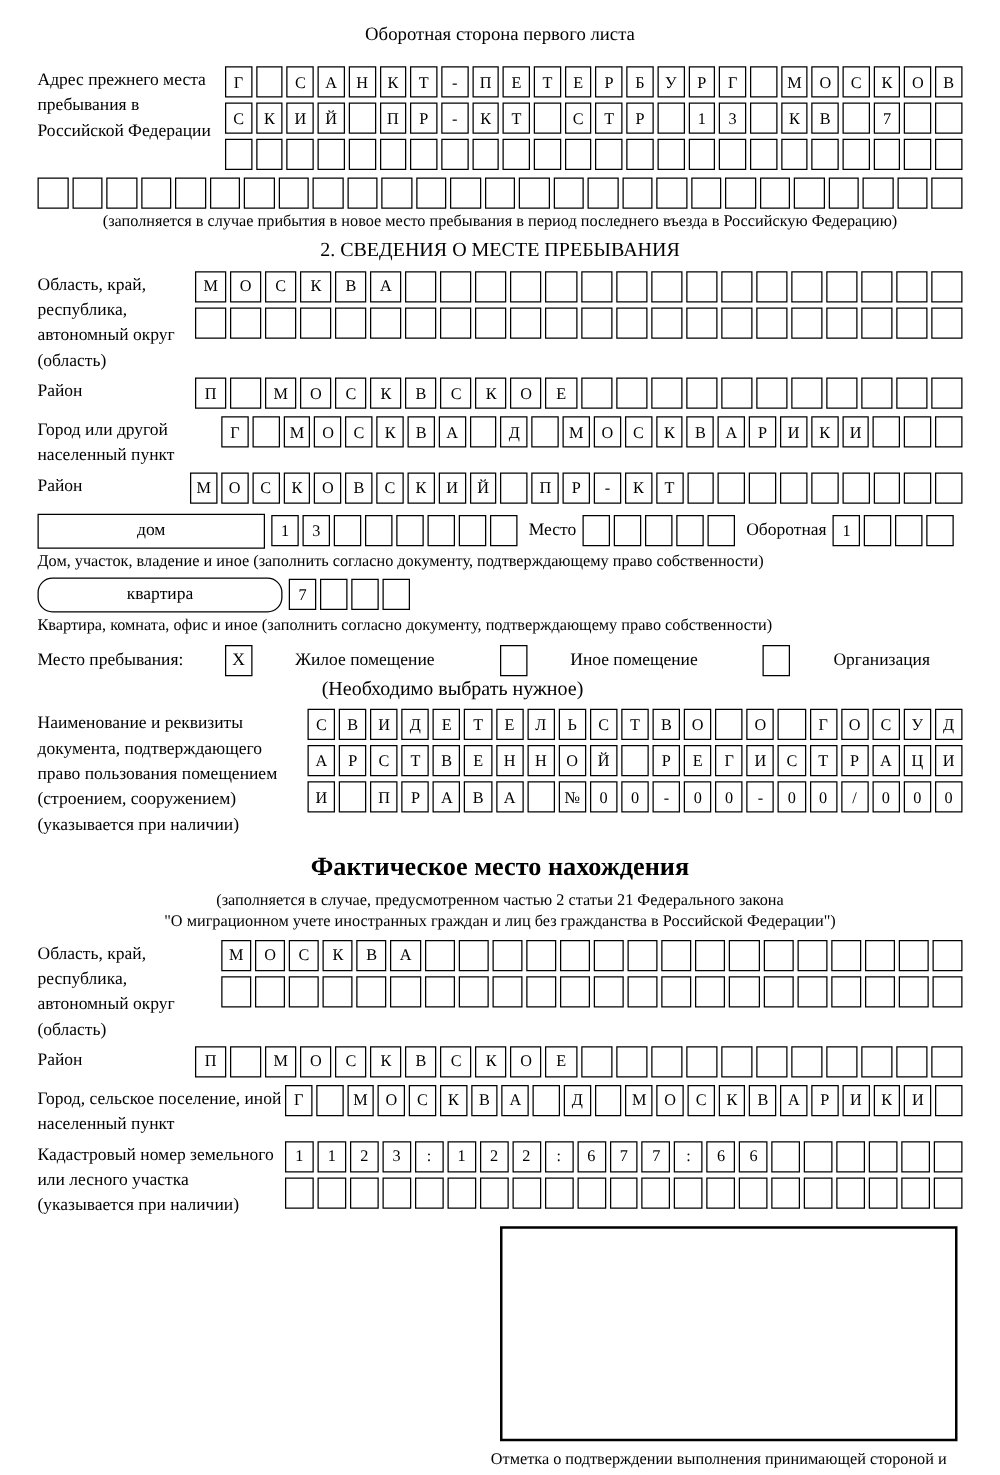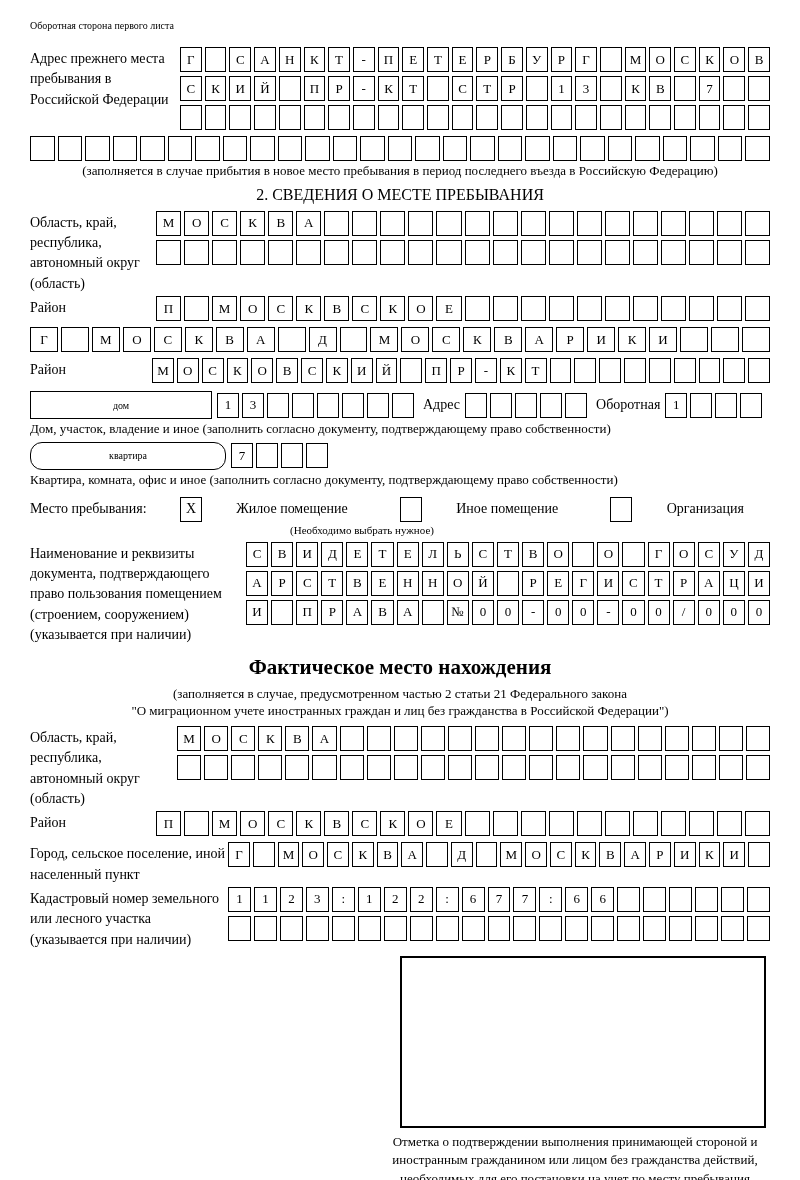--- a/index.html
+++ b/index.html
@@ -1,20 +1,20 @@
 <!DOCTYPE html>
 <html><head>
 <meta charset="utf-8">
 <style>
   html,body{margin:0;padding:0;background:#fff;}
   body{width:800px;height:1180px;color:#000;
        font-family:"Liberation Serif","DejaVu Serif",serif;}
   .page{box-sizing:border-box;width:800px;height:1180px;padding:20px 30px 0 30px;overflow:hidden;}
 
-  .header-note{text-align:left;font-size:10px;margin-bottom:16px;}
+  .header-note{text-align:center;font-size:15px;margin-bottom:16px;}
 
   .frow{display:flex;align-items:flex-start;margin-bottom:2px;}
   .flabel{font-size:14px;line-height:1.45;flex-shrink:0;padding-top:2px;}
   .w148{width:150px;} .w124{width:126px;} .w145{width:147px;} .w120{width:122px;}
   .w214{width:216px;} .w196{width:198px;}
   .cellsblock{flex:1;min-width:0;}
   .cells{display:flex;flex:1;gap:3px;margin-bottom:4px;min-width:0;}
   .cell{flex:1 1 0;box-sizing:border-box;height:25px;border:1.7px solid #000;
         display:flex;align-items:center;justify-content:center;
         font-size:13px;overflow:hidden;}
@@ -22,32 +22,32 @@
   .fullrow{margin:2px 0 2px 0;}
 
   .caption{font-size:13px;line-height:1.3;}
   .center{text-align:center;}
   .section-title{text-align:center;font-weight:normal;font-size:16px;margin:6px 0 7px 0;}
   .sub-title{text-align:center;font-weight:bold;font-size:21px;margin:10px 0 6px 0;}
 
   .inline-row{display:flex;align-items:center;margin:4px 0 2px 0;}
   .widebox{box-sizing:border-box;height:28px;border:1.7px solid #000;
            display:flex;align-items:center;justify-content:center;
-           font-size:10px;flex-shrink:0;}
+           font-size:14px;flex-shrink:0;}
   .dom-box{width:182px;margin-right:5px;}
   .kv-box{width:196px;margin-right:5px;border-radius:12px;}
   .grouplabel{font-size:14px;padding:0 5px 0 9px;white-space:nowrap;}
   .fx{gap:3px;display:flex;}
 
   .stay-row{display:flex;align-items:center;font-size:14px;margin:8px 0 2px 0;justify-content:space-between;}
   .checkbox{box-sizing:border-box;width:22px;height:25px;border:1.7px solid #000;
             display:flex;align-items:center;justify-content:center;font-size:14px;flex-shrink:0;}
   .stay-label{margin-right:7px;}
   .opt-label{margin:0 26px 0 8px;}
-  .stay-note{margin-left:182px;width:300px;text-align:center;font-size:11px;margin-bottom:6px;}
+  .stay-note{margin-left:182px;width:300px;text-align:center;font-size:16px;margin-bottom:6px;}
 
   .mb4{margin-bottom:4px;} .mb6{margin-bottom:6px;}
 
   .stamp-box{box-sizing:border-box;margin-left:370px;width:366px;height:172px;
              border:2px solid #000;margin-top:6px;}
   .stamp-caption{margin-left:340px;width:410px;text-align:center;
                  font-size:13px;line-height:1.42;margin-top:5px;}
 </style>
 </head>
 <body>
@@ -248,20 +248,21 @@
         <span class="cell"></span>
         <span class="cell"></span>
         <span class="cell"></span>
         <span class="cell"></span>
         <span class="cell"></span>
         <span class="cell"></span>
       </div>
   </div>
 
   <div class="frow">
+    <div class="flabel w145">Город или другой населенный пункт</div>
     <div class="cells">
         <span class="cell">Г</span>
         <span class="cell"></span>
         <span class="cell">М</span>
         <span class="cell">О</span>
         <span class="cell">С</span>
         <span class="cell">К</span>
         <span class="cell">В</span>
         <span class="cell">А</span>
         <span class="cell"></span>
@@ -319,21 +320,21 @@
     <div class="fx">
         <span class="cell">1</span>
         <span class="cell">3</span>
         <span class="cell"></span>
         <span class="cell"></span>
         <span class="cell"></span>
         <span class="cell"></span>
         <span class="cell"></span>
         <span class="cell"></span>
       </div>
-    <div class="grouplabel">Адрес</div>
+    <div class="grouplabel">Место</div>
     <div class="fx">
         <span class="cell"></span>
         <span class="cell"></span>
         <span class="cell"></span>
         <span class="cell"></span>
         <span class="cell"></span>
       </div>
     <div class="grouplabel">Оборотная</div>
     <div class="fx">
         <span class="cell">1</span>

